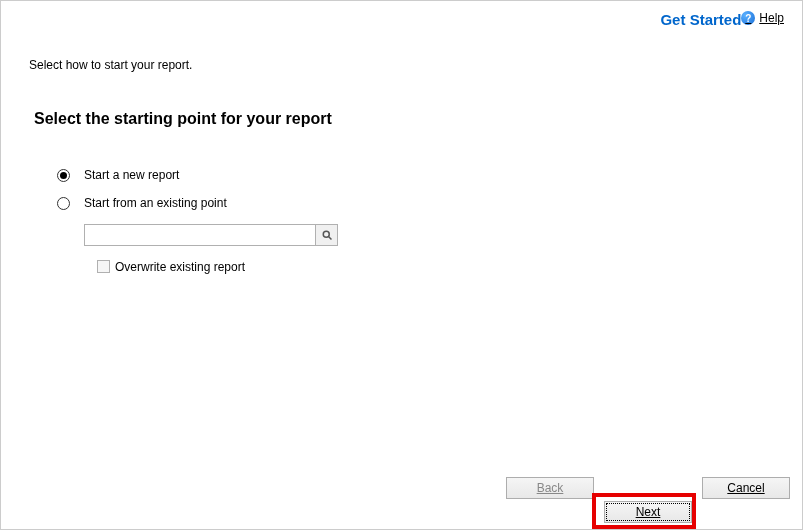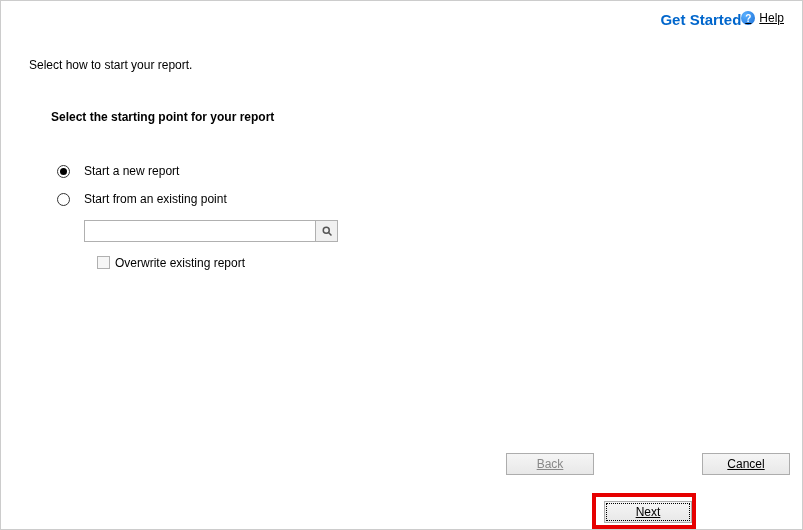--- a/index.html
+++ b/index.html
@@ -45,22 +45,22 @@
       display: flex;
       align-items: center;
       justify-content: center;
     }
     .intro {
       margin: 30px 0 0 28px;
       font-size: 12px;
     }
     .section-label {
       font-weight: bold;
-      margin: 38px 0 10px 50px;
-      font-size: 12px;
+      margin: 38px 0 10px 33px;
+      font-size: 16px;
     }
     .radio-group {
       margin-left: 56px;
       margin-top: 40px;
     }
     .radio-row {
       display: flex;
       align-items: center;
       gap: 14px;
       margin-bottom: 14px;
@@ -129,20 +129,21 @@
       border: 1px solid #b0b0b0;
       background: #f6f6f6;
       cursor: pointer;
     }
     .footer {
       position: absolute;
       bottom: 6px;
       right: 12px;
       display: flex;
       gap: 10px;
+      align-items: center;
     }
     .btn {
       width: 88px;
       height: 22px;
       border: 1px solid #adadad;
       background: linear-gradient(#f5f5f5, #e8e8e8);
       font-size: 12px;
       text-decoration: underline;
       cursor: pointer;
       display: flex;

